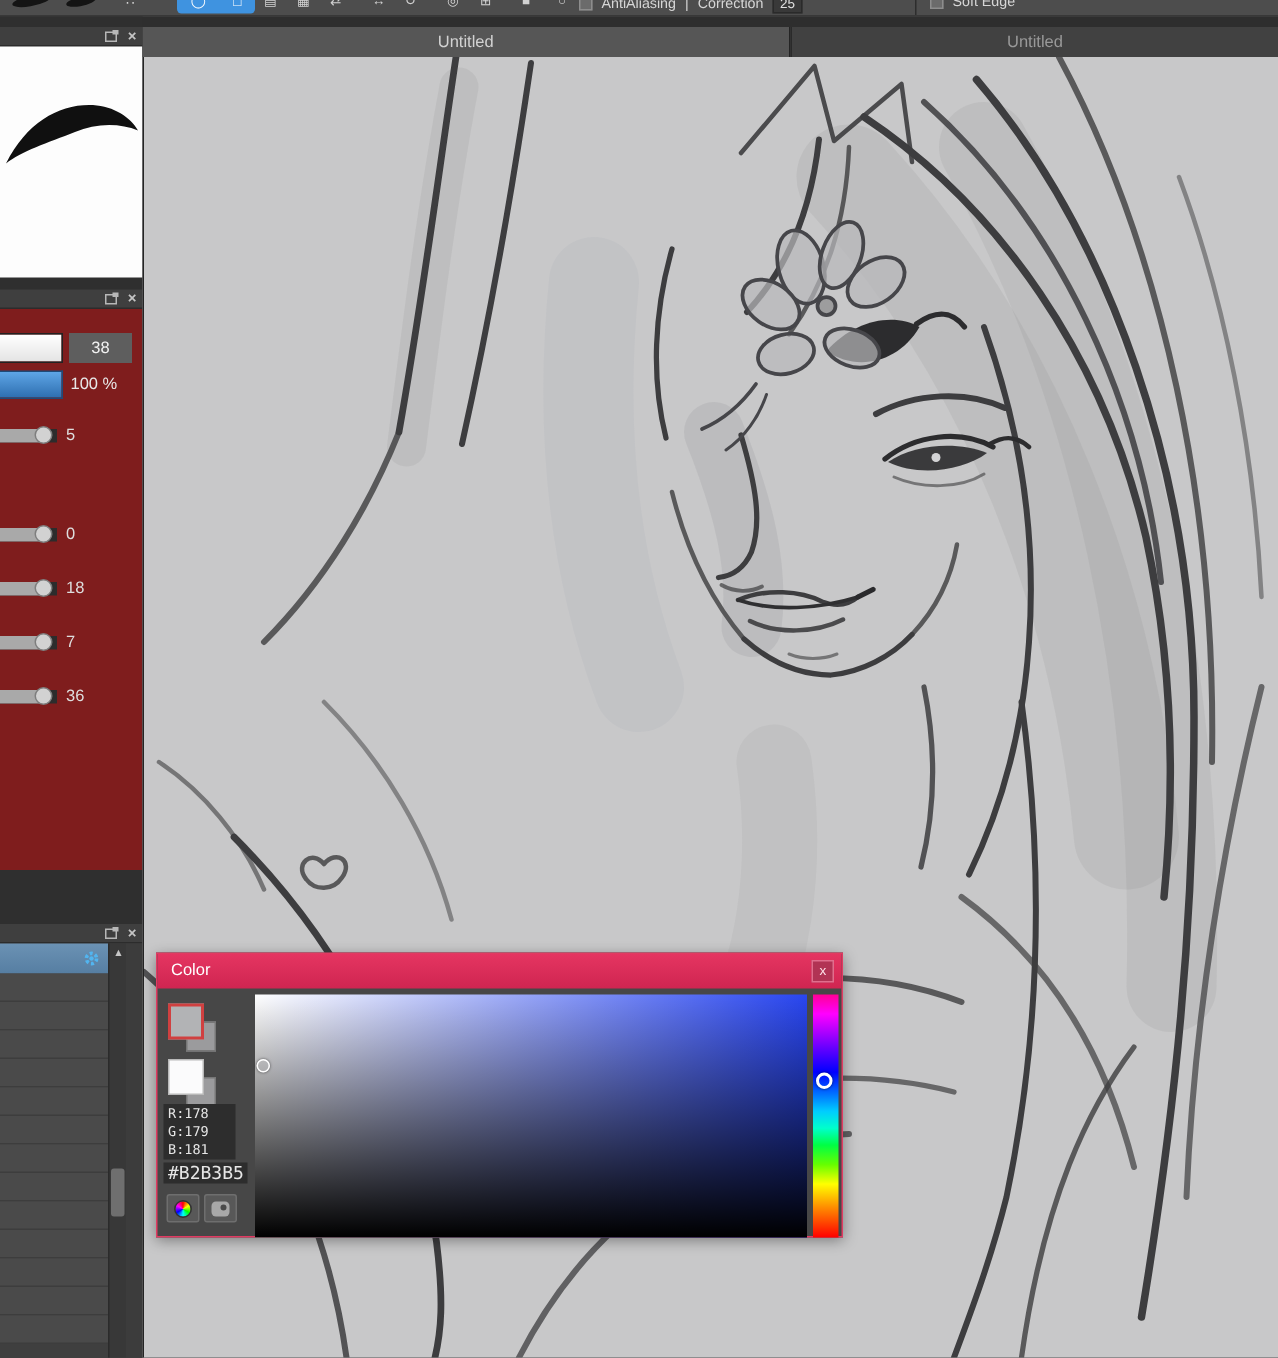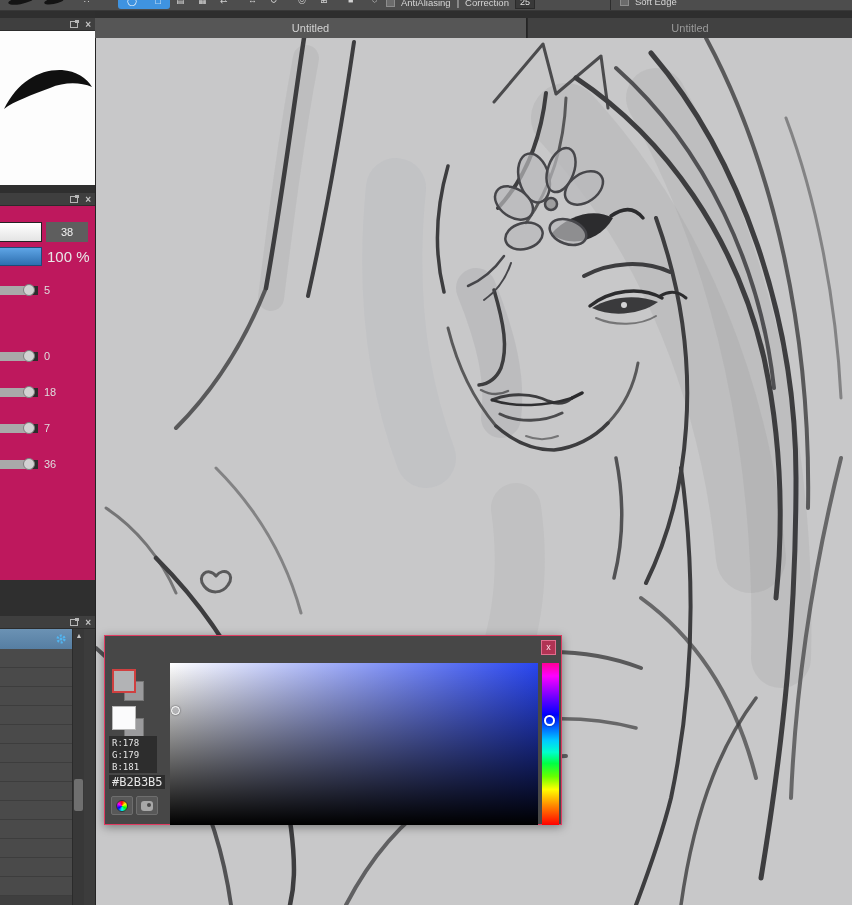--- a/index.html
+++ b/index.html
@@ -22,29 +22,29 @@
 
   
   #sidebar{position:absolute;left:0;top:11px;width:95px;height:894px;background:#2f2f2f;}
   .panel-header{position:absolute;left:0;width:95px;height:13px;background:#3f3f3f;border-bottom:1px solid #2c2c2c;}
   .ph-icons{position:absolute;right:4px;top:1px;display:flex;gap:7px;align-items:center;height:11px;}
   .icon-popout{width:8px;height:7px;border:1px solid #b7b7b7;position:relative;display:inline-block;}
   .icon-popout::before{content:"";position:absolute;right:-2px;top:-2px;width:4px;height:3px;background:#b7b7b7;}
   .icon-close{color:#c4c4c4;font-size:10px;line-height:10px;font-weight:bold;}
 
   #brush-preview-body{position:absolute;left:0;top:20px;width:95px;height:154px;background:#fdfdfd;}
-  #panel2-body{position:absolute;left:0;top:195px;width:95px;height:374px;background:#be185d;}
+  #panel2-body{position:absolute;left:0;top:195px;width:95px;height:374px;background:#7f1d1d;}
 
   .bar-white{position:absolute;left:0;top:16px;width:42px;height:20px;
     background:linear-gradient(#ffffff,#e4e4e4);border:1px solid #222;border-left:none;}
   .size-box{position:absolute;left:46px;top:16px;width:42px;height:20px;background:#5e5e5e;
     color:#f2f2f2;font-size:11px;text-align:center;line-height:20px;}
   .bar-blue{position:absolute;left:0;top:41px;width:42px;height:19px;
     background:linear-gradient(#5ea5e6,#2e6fb0);border:1px solid #1f4a78;border-left:none;}
-  .opacity-label{position:absolute;left:47px;top:41px;height:19px;line-height:19px;color:#e8e8e8;font-size:15px;}
+  .opacity-label{position:absolute;left:47px;top:41px;height:19px;line-height:19px;color:#e8e8e8;font-size:11px;}
 
   .slider-row{position:absolute;left:0;width:95px;height:14px;}
   .slider-track{position:absolute;left:0;top:3px;width:38px;height:9px;background:#2c2c2c;}
   .slider-fill{position:absolute;left:0;top:0;width:27px;height:9px;background:#a9a9a9;}
   .slider-knob{position:absolute;left:23px;top:-2px;width:12px;height:12px;border-radius:50%;
     background:#d2d2d2;border:1px solid #7e7e7e;}
   .slider-value{position:absolute;left:44px;top:0;color:#dedede;font-size:11px;line-height:14px;}
 
   #layers-body{position:absolute;left:0;top:618px;width:95px;height:276px;background:#3f3f3f;}
   #layer-selected{position:absolute;left:0;top:0;width:72px;height:20px;
@@ -313,20 +313,21 @@
 
       <path d="M520,420 C528,460 528,500 518,540" stroke="#3d3d3f" stroke-width="3.5" opacity="0.85"></path>
       <path d="M330,640 C400,610 480,605 545,630" stroke="#3d3d3f" stroke-width="4" opacity="0.8"></path>
       <path d="M300,720 C380,680 470,672 540,690" stroke="#3d3d3f" stroke-width="3.5" opacity="0.7"></path>
       <path d="M250,867 C300,770 380,720 470,718" stroke="#3d3d3f" stroke-width="4" opacity="0.75"></path>
       <path d="M545,560 C600,600 640,660 660,740" stroke="#3d3d3f" stroke-width="4" opacity="0.7"></path>
     </g>
   </svg>
 
   <div id="color-dialog" style="left:8px;top:597px;">
+    <div id="cd-title">Color</div>
     <div id="cd-close">x</div>
 
     <div class="swatch-back" id="fg-swatch-back"></div>
     <div class="swatch-front" id="fg-swatch" style="background: rgb(178, 179, 181);"></div>
     <div class="swatch-back" id="bg-swatch-back"></div>
     <div class="swatch-front" id="bg-swatch"></div>
 
     <div id="cd-rgb">
       <div>R:178</div>
       <div>G:179</div>

